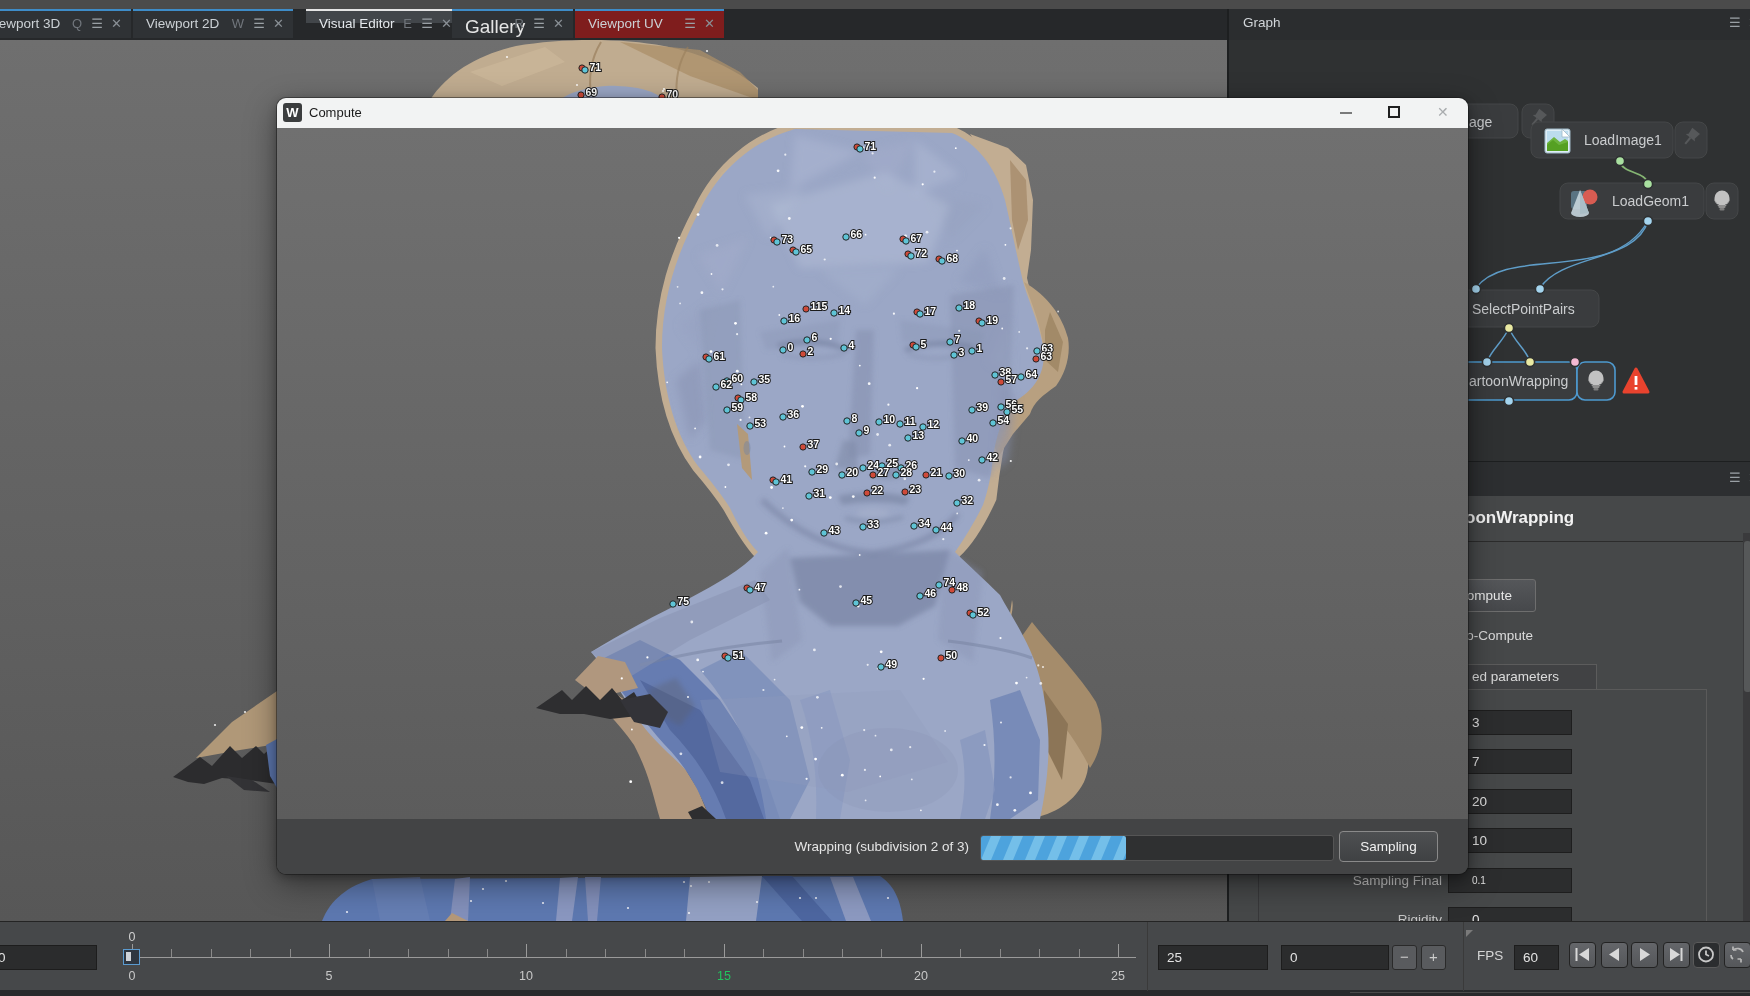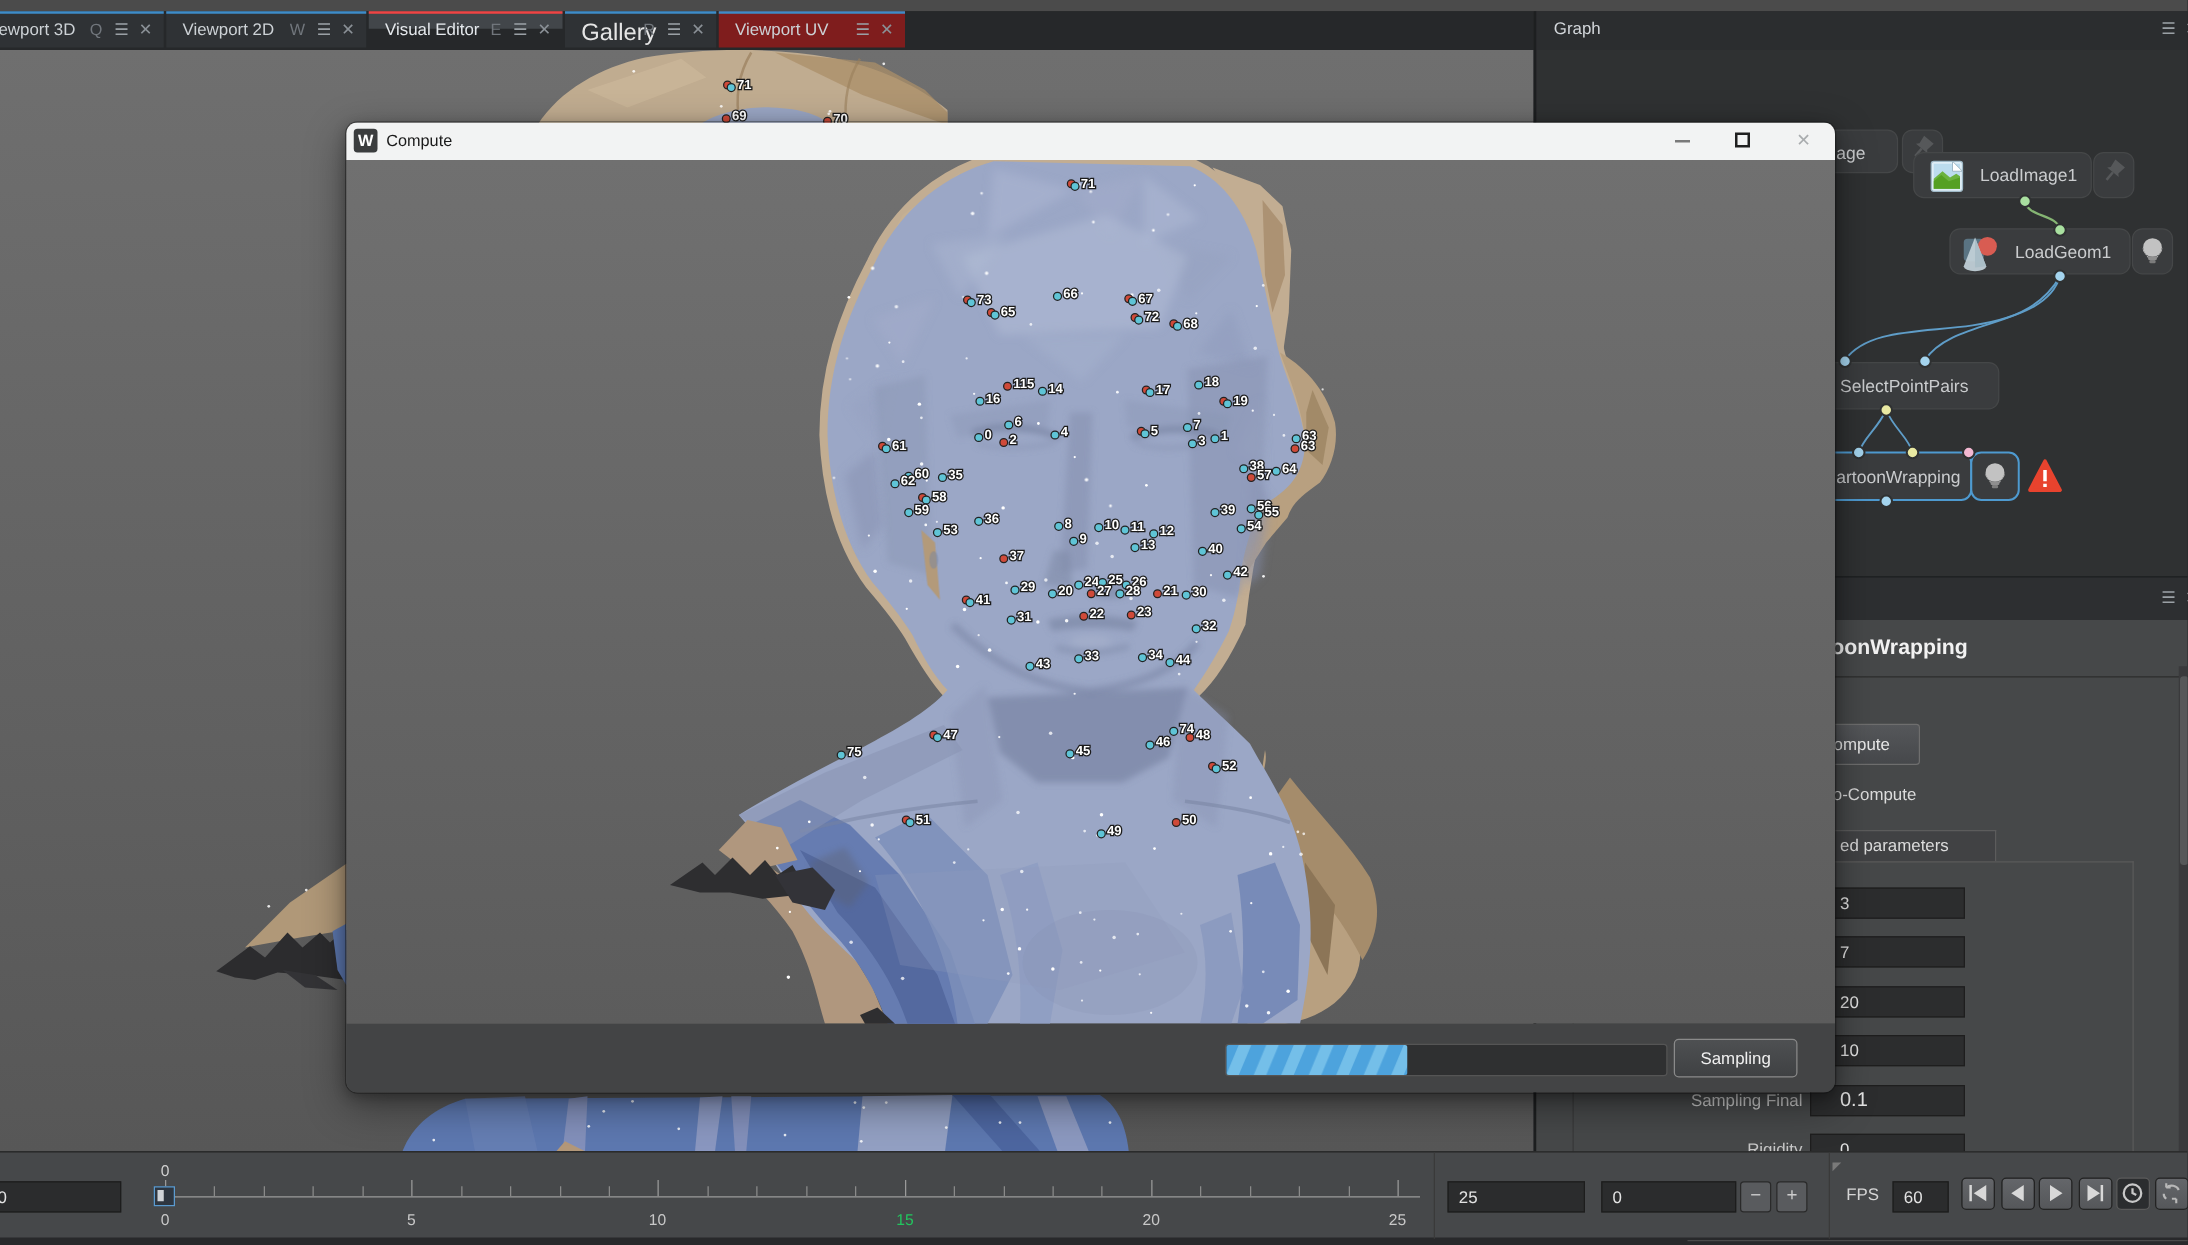--- a/index.html
+++ b/index.html
@@ -15,21 +15,21 @@
         <span style="position:absolute;right:49px;top:5px;font-size:13px;color:#71767c;">Q</span>
         <span style="position:absolute;right:28px;top:5px;font-size:13px;color:#9aa0a5;">☰</span>
         <span style="position:absolute;right:9px;top:5px;font-size:13px;color:#8a9096;">✕</span>
       </div>
       <div style="position:absolute;left:133px;top:0;width:160px;height:29px;background:#2f3235;border-top:2px solid #3e8cc8;">
         <span style="position:absolute;left:13px;top:5px;font-size:13.5px;color:#ccd1d5;">Viewport 2D</span>
         <span style="position:absolute;right:49px;top:5px;font-size:13px;color:#71767c;">W</span>
         <span style="position:absolute;right:28px;top:5px;font-size:13px;color:#9aa0a5;">☰</span>
         <span style="position:absolute;right:9px;top:5px;font-size:13px;color:#8a9096;">✕</span>
       </div>
-      <div style="position:absolute;left:295px;top:0;width:155px;height:14px;background:#42464a;border-top:2px solid #ef4444;">
+      <div style="position:absolute;left:306px;top:0;width:155px;height:14px;background:#42464a;border-top:2px solid #e5e5e5;">
         <span style="position:absolute;left:13px;top:5px;font-size:13.5px;color:#e4e8ec;">Visual Editor</span>
         <span style="position:absolute;right:49px;top:5px;font-size:13px;color:#71767c;">E</span>
         <span style="position:absolute;right:28px;top:5px;font-size:13px;color:#9aa0a5;">☰</span>
         <span style="position:absolute;right:9px;top:5px;font-size:13px;color:#8a9096;">✕</span>
       </div>
       <div style="position:absolute;left:452px;top:0;width:121px;height:29px;background:#2f3235;border-top:2px solid #3e8cc8;">
         <span style="position:absolute;left:13px;top:5px;font-size:19px;color:#e5e5e5;text-align:right;">Gallery</span>
         <span style="position:absolute;right:49px;top:5px;font-size:13px;color:#71767c;">R</span>
         <span style="position:absolute;right:28px;top:5px;font-size:13px;color:#9aa0a5;">☰</span>
         <span style="position:absolute;right:9px;top:5px;font-size:13px;color:#8a9096;">✕</span>
@@ -200,21 +200,21 @@
     <div class="abs" style="left:202px;top:12px;font-size:17px;font-weight:bold;color:#f2f2f2">CartoonWrapping</div>
     <div class="abs" style="left:0px;top:45px;width:523px;height:1px;background:#2c2c2c"></div>
     <div class="abs" style="left:204px;top:83px;width:103px;height:33px;background:linear-gradient(#55575a,#46484b);border:1px solid #6e6e6e;border-radius:3px;color:#e8e8e8;font-size:13.5px;text-align:center;line-height:31px">Compute</div>
     <div class="abs" style="left:217px;top:132px;font-size:13.5px;color:#dcdcdc">Auto-Compute</div>
     <div class="abs" style="left:192px;top:168px;width:176px;height:25px;background:#414244;border:1px solid #5c5c5c;border-bottom:none;color:#dcdcdc;font-size:13.5px;padding-left:50px;line-height:24px">ed parameters</div>
     <div class="abs" style="left:29px;top:193px;width:449px;height:233px;border:1px solid #5a5a5a;border-left-color:#38383a;border-bottom:none"></div>
     <div style="position:absolute;left:219px;top:214px;width:124px;height:25px;background:#2c2d2e;border:1px solid #1e1e1e;box-sizing:border-box;color:#e3e3e3;font-size:13.5px;line-height:23px;padding-left:23px">3</div>
     <div style="position:absolute;left:219px;top:253px;width:124px;height:25px;background:#2c2d2e;border:1px solid #1e1e1e;box-sizing:border-box;color:#e3e3e3;font-size:13.5px;line-height:23px;padding-left:23px">7</div>
     <div style="position:absolute;left:219px;top:293px;width:124px;height:25px;background:#2c2d2e;border:1px solid #1e1e1e;box-sizing:border-box;color:#e3e3e3;font-size:13.5px;line-height:23px;padding-left:23px">20</div>
     <div style="position:absolute;left:219px;top:332px;width:124px;height:25px;background:#2c2d2e;border:1px solid #1e1e1e;box-sizing:border-box;color:#e3e3e3;font-size:13.5px;line-height:23px;padding-left:23px">10</div>
-    <div style="position:absolute;left:219px;top:372px;width:124px;height:25px;background:#2c2d2e;border:1px solid #1e1e1e;box-sizing:border-box;color:#e3e3e3;font-size:16px;line-height:23px;padding-left:23px">0.1</div>
+    <div style="position:absolute;left:219px;top:372px;width:124px;height:25px;background:#2c2d2e;border:1px solid #1e1e1e;box-sizing:border-box;color:#e3e3e3;font-size:10px;line-height:23px;padding-left:23px">0.1</div>
     <div style="position:absolute;left:219px;top:411px;width:124px;height:25px;background:#2c2d2e;border:1px solid #1e1e1e;box-sizing:border-box;color:#e3e3e3;font-size:13.5px;line-height:23px;padding-left:23px">0</div>
     <div class="abs" style="left:60px;top:377px;width:153px;text-align:right;font-size:13.5px;color:#c6c6c6">Sampling Final</div>
     <div class="abs" style="left:60px;top:416px;width:153px;text-align:right;font-size:13.5px;color:#c6c6c6">Rigidity</div>
     <div class="abs" style="left:514px;top:37px;width:9px;height:389px;background:#3a3a3c"></div>
     <div class="abs" style="left:515px;top:45px;width:7px;height:151px;background:#565859;border-radius:3px"></div>
   </div>
 
   <div class="abs" style="left:0;top:921px;width:1750px;height:69px;background:#46484a;border-top:1px solid #242424">
     <div class="abs" style="left:-12px;top:23px;width:109px;height:25px;background:#2b2c2d;border:1px solid #1d1d1d;color:#e3e3e3;font-size:13.5px;line-height:23px;padding-left:9px">0</div>
     <div class="abs" style="left:120px;top:8px;width:24px;text-align:center;font-size:12.5px;color:#d0d0d0">0</div>
@@ -683,20 +683,21 @@
             <circle cx="725" cy="656" r="3.1" fill="#cf4a39" stroke="#222" stroke-width="1"></circle>
             <circle cx="728" cy="658" r="3.2" fill="#5fc4d6" stroke="#222" stroke-width="1"></circle>
             <text x="732.5" y="659" font-size="10.5" font-weight="bold" fill="#ffffff" stroke="#1b1b1b" stroke-width="2.1" paint-order="stroke" font-family="Liberation Sans, sans-serif">51</text>
             <circle cx="941" cy="658" r="3.1" fill="#cf4a39" stroke="#222" stroke-width="1"></circle>
             <text x="945.5" y="659" font-size="10.5" font-weight="bold" fill="#ffffff" stroke="#1b1b1b" stroke-width="2.1" paint-order="stroke" font-family="Liberation Sans, sans-serif">50</text>
             <circle cx="881" cy="667" r="3.2" fill="#5fc4d6" stroke="#222" stroke-width="1"></circle>
             <text x="885.5" y="668" font-size="10.5" font-weight="bold" fill="#ffffff" stroke="#1b1b1b" stroke-width="2.1" paint-order="stroke" font-family="Liberation Sans, sans-serif">49</text>
           </g>
 </svg></div>
     <div class="abs" style="left:0;top:721px;width:1191px;height:55px;background:#434445">
+      <div class="abs" style="left:0;top:20px;width:692px;text-align:right;font-size:13.5px;color:#e5e5e5">Wrapping (subdivision 2 of 3)</div>
       <div class="abs" style="left:703px;top:16px;width:354px;height:26px;background:#2f3031;border:1px solid #555;border-radius:3px">
         <svg width="145" height="24" style="display:block;border-radius:2px">
           <defs>
               <pattern id="st" width="22" height="24" patternUnits="userSpaceOnUse" patternTransform="rotate(0)">
             <rect width="22" height="24" fill="#4da3dd"></rect>
             <path d="M0,24 L10,0 L20,0 L10,24 Z" fill="#74bfe9"></path>
           </pattern>
             </defs>
           <rect width="145" height="24" fill="url(#st)"></rect>
         </svg>

